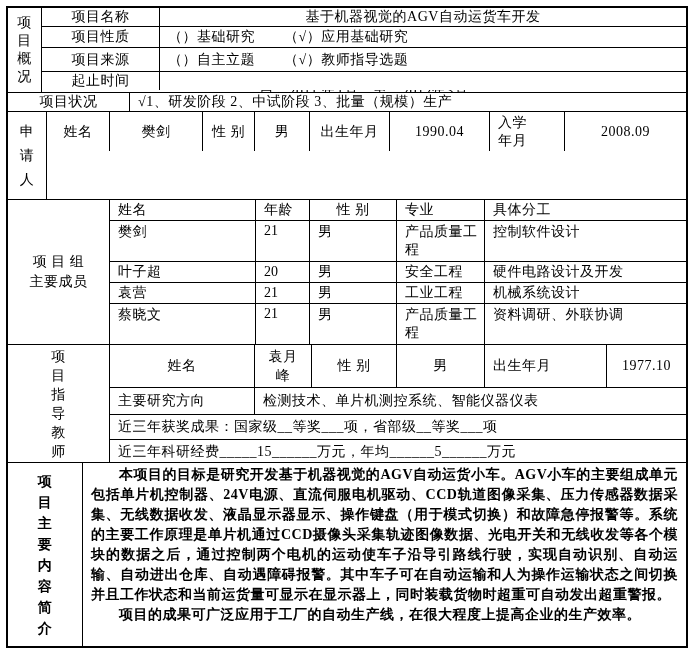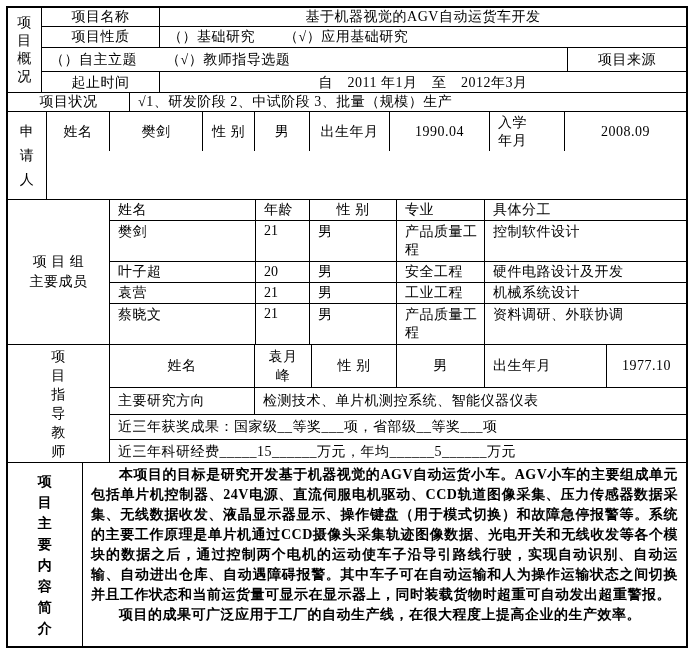--- a/index.html
+++ b/index.html
@@ -39,24 +39,24 @@
       <div class="rows">
         <div class="row" style="height:19px;">
           <div class="cell" style="width:118px;">项目名称</div>
           <div class="cell grow">基于机器视觉的AGV自动运货车开发</div>
         </div>
         <div class="row" style="height:21px;">
           <div class="cell" style="width:118px;">项目性质</div>
           <div class="cell grow left pad48">（）基础研究　　（√）应用基础研究</div>
         </div>
         <div class="row" style="height:24px;">
+          <div class="cell" style="width:118px;">项目来源</div>
           <div class="cell grow left pad48">（）自主立题　　（√）教师指导选题</div>
-          <div class="cell" style="width:118px;">项目来源</div>
         </div>
-        <div class="row" style="height:21px;">
+        <div class="row" style="height:21px;flex-direction:column;">
           <div class="cell" style="width:118px;">起止时间</div>
           <div class="cell grow">自　2011 年1月　至　2012年3月</div>
         </div>
       </div>
     </div>
 
     <div class="band" style="height:19px;">
       <div class="cell" style="width:122px;">项目状况</div>
       <div class="cell grow left">√1、研发阶段 2、中试阶段 3、批量（规模）生产</div>
     </div>

